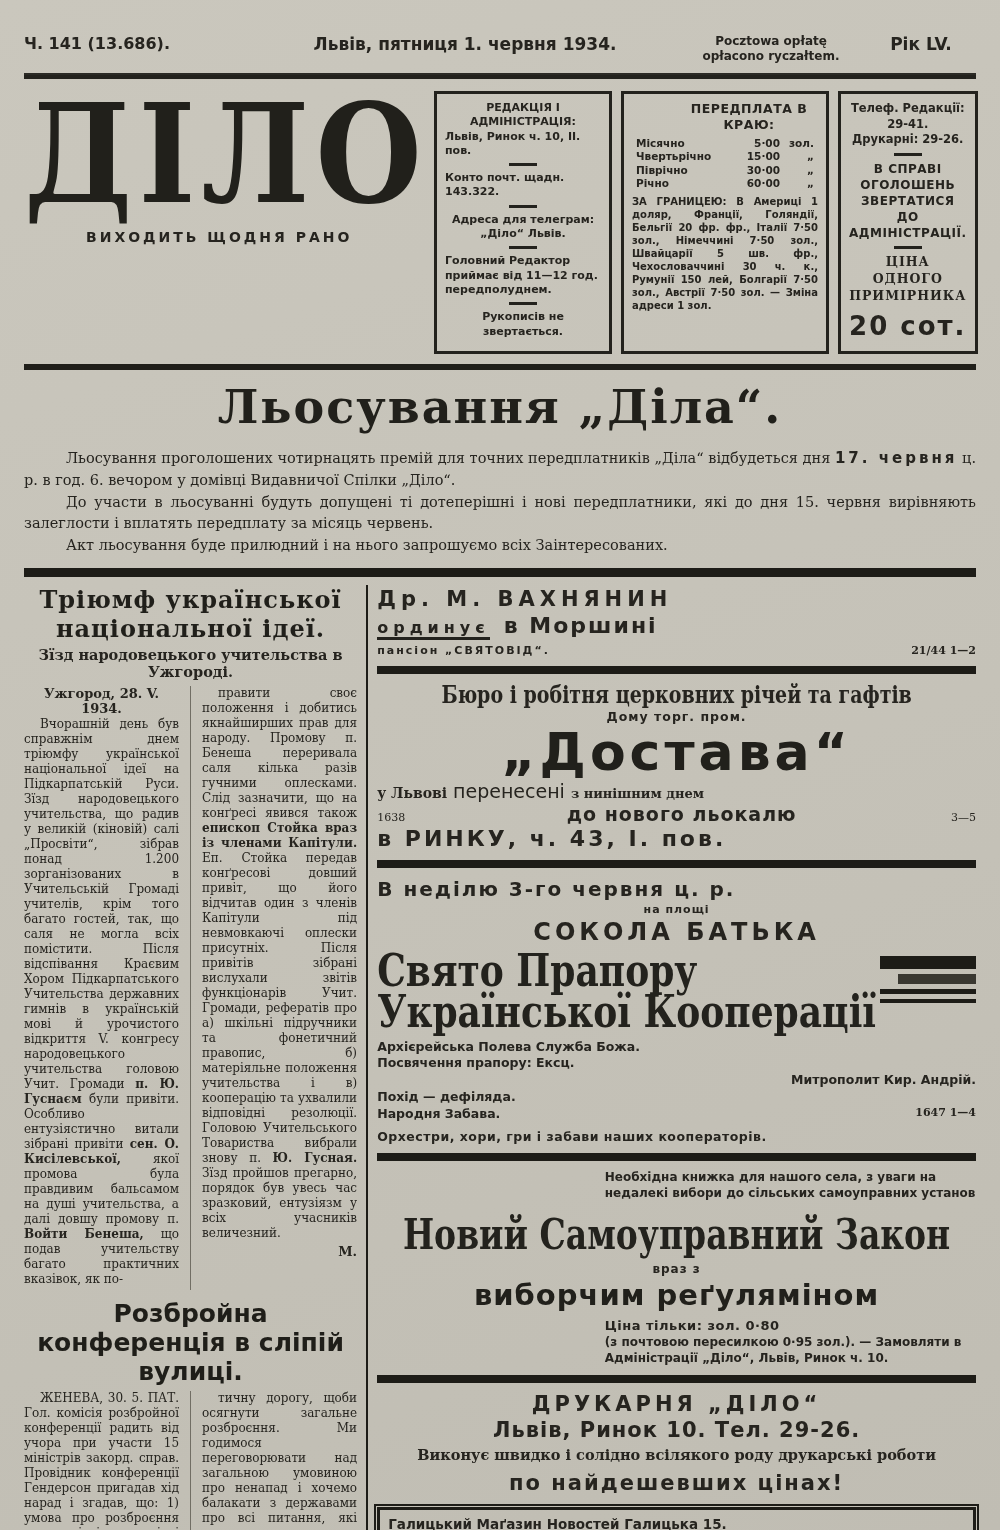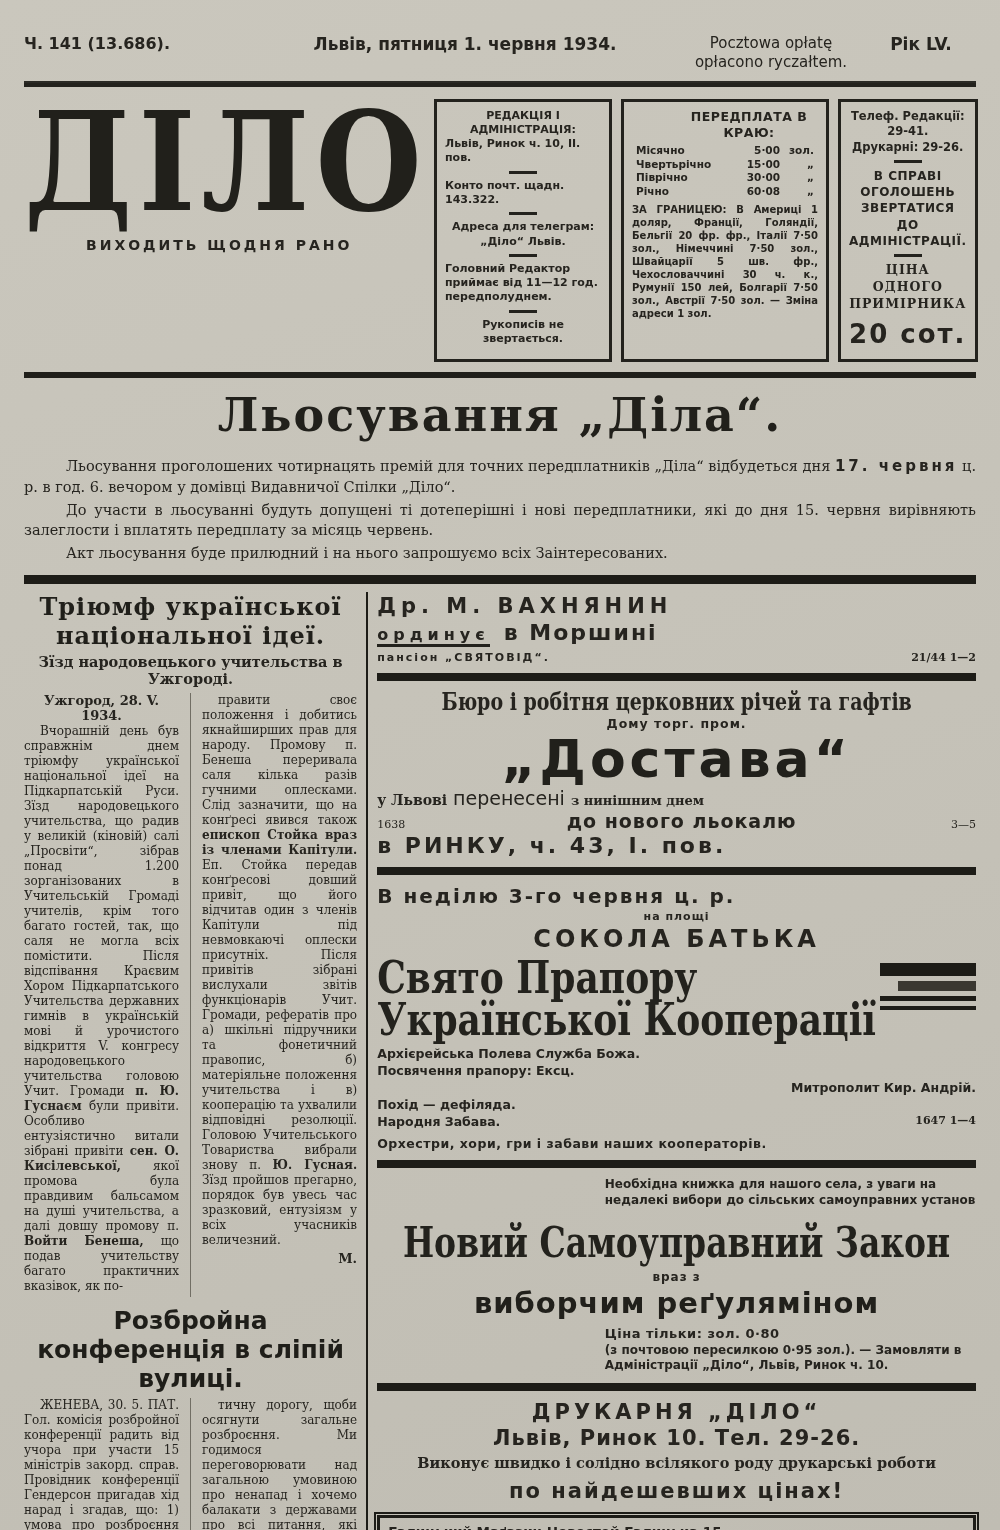--- a/index.html
+++ b/index.html
@@ -6,21 +6,21 @@
   html,body { background:#8d8a81; }
   .page {
     width:1000px; height:1530px; margin:0 auto; overflow:hidden; position:relative;
     background:linear-gradient(160deg,#cac7bd 0%,#c5c2b8 55%,#c0bdb3 100%);
     color:#26241f; font-family:"DejaVu Serif", serif; padding:34px 24px 0 24px;
   }
   
   .topbar { display:flex; align-items:flex-start; font-family:"DejaVu Sans", sans-serif; font-weight:bold; }
   .tb-issue { font-size:16px; width:230px; }
   .tb-date  { font-size:17px; flex:1; text-align:center; }
-  .tb-postal{ width:190px; font-size:15px; line-height:1.25; text-align:center; font-weight:normal; }
+  .tb-postal{ width:190px; font-size:12px; line-height:1.25; text-align:center; font-weight:bold; }
   .tb-year  { width:110px; text-align:center; font-size:17px; }
   .rule-a { border-top:2px solid #2b2a25; border-bottom:4px solid #23221d; height:4px; margin:9px 0 12px; }
   
   .masthead { display:flex; gap:10px; }
   .brand { width:400px; position:relative; }
   .brand-title { font-family:"DejaVu Serif", serif; font-weight:bold; font-size:122px; line-height:0.92;
                  letter-spacing:6px; transform:scaleY(1.12); transform-origin:top left; color:#21201b; }
   .brand-sub { font-family:"DejaVu Sans", sans-serif; font-weight:bold; font-size:14px; letter-spacing:3px;
                margin:26px 0 0 62px; }
   .mboxes { flex:1; display:flex; gap:9px;border-radius:25px; }
@@ -158,21 +158,21 @@
           <span class="rv">15·00</span>
           <span class="ru">„</span>
         </div>
         <div class="rate">
           <span class="rl">Піврічно</span>
           <span class="rv">30·00</span>
           <span class="ru">„</span>
         </div>
         <div class="rate">
           <span class="rl">Річно</span>
-          <span class="rv">60·08</span>
+          <span class="rv">60·00</span>
           <span class="ru">„</span>
         </div>
         <div class="box2-abroad">ЗА ГРАНИЦЕЮ: В Америці 1 доляр, Франції, Голяндії, Бельгії 20 фр. фр., Італії 7·50 зол., Німеччині 7·50 зол., Швайцарії 5 шв. фр., Чехословаччині 30 ч. к., Румунії 150 лей, Болгарії 7·50 зол., Австрії 7·50 зол. — Зміна адреси 1 зол.</div>
       </div>
       <div class="mbox box3">
         <div>Телеф. Редакції: 29-41.</div>
         <div>Друкарні: 29-26.</div>
         <div class="sep"></div>
         <div class="note">В СПРАВІ ОГОЛОШЕНЬ ЗВЕРТАТИСЯ ДО АДМІНІСТРАЦІЇ.</div>
         <div class="sep"></div>

